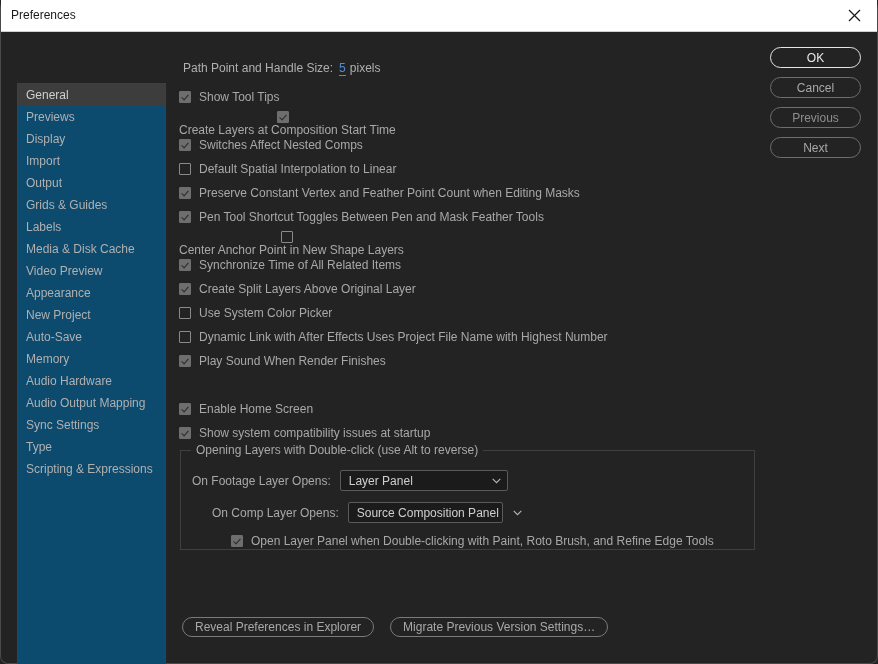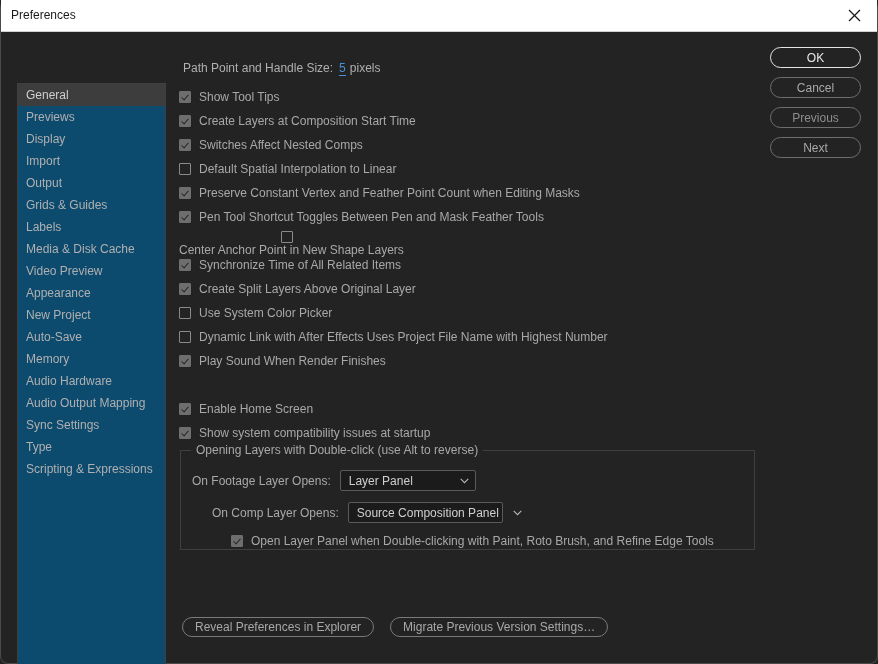--- a/index.html
+++ b/index.html
@@ -296,21 +296,21 @@
 
     <div class="scrub-row">
       <span>Path Point and Handle Size:</span><span class="scrub-value">5</span><span>pixels</span>
     </div>
 
     <div id="cbgroup1">
         <div class="cb-row" style="top: 40px;">
           <span class="cb on"></span>
           <span class="cb-label">Show Tool Tips</span>
         </div>
-        <div class="cb-row" style="top: 64px;">
+        <div class="cb-row" style="top: 64px; flex-direction: column;">
           <span class="cb on"></span>
           <span class="cb-label">Create Layers at Composition Start Time</span>
         </div>
         <div class="cb-row" style="top: 88px;">
           <span class="cb on"></span>
           <span class="cb-label">Switches Affect Nested Comps</span>
         </div>
         <div class="cb-row" style="top: 112px;">
           <span class="cb off"></span>
           <span class="cb-label">Default Spatial Interpolation to Linear</span>
@@ -357,21 +357,21 @@
           <span class="cb on"></span>
           <span class="cb-label">Show system compatibility issues at startup</span>
         </div>
       </div>
 
     <div class="groupbox">
       <div class="group-title">Opening Layers with Double-click (use Alt to reverse)</div>
 
       <div class="grp-row" style="left:11px; top:19px;">
         <span class="grp-label">On Footage Layer Opens:</span>
-        <div class="dropdown" style="width:136px;">
+        <div class="dropdown" style="width:168px;">
           <span class="dd-text">Layer Panel</span>
           <span class="dd-chev">
             <svg width="9" height="6" viewBox="0 0 9 6" aria-hidden="true">
               <polyline points="0.7,0.8 4.5,4.6 8.3,0.8" fill="none" stroke="#b8b8b8" stroke-width="1.1"></polyline>
             </svg>
           </span>
         </div>
       </div>
 
       <div class="grp-row" style="left:31px; top:51px;">

